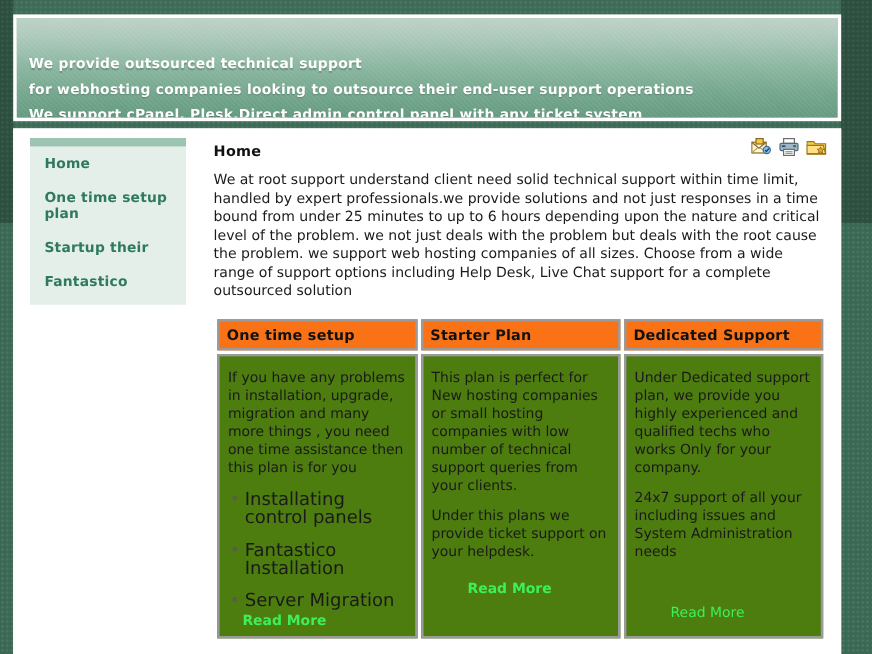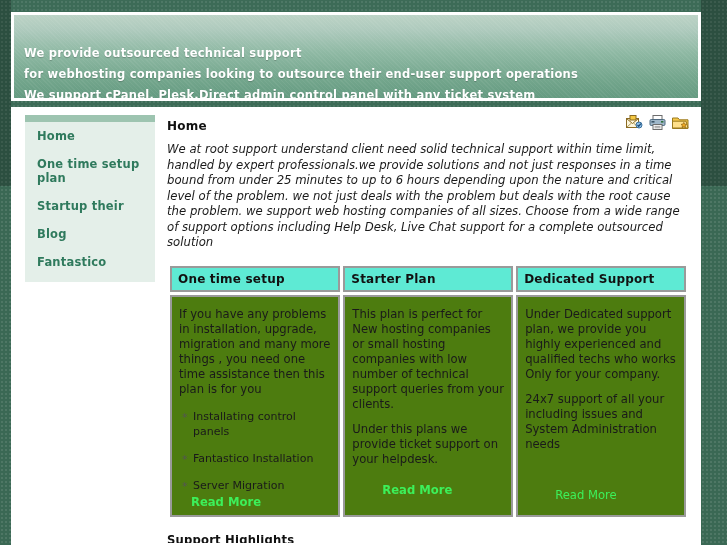--- a/index.html
+++ b/index.html
@@ -110,20 +110,21 @@
     left: 11px;
     top: 107px;
     width: 690px;
     height: 438px;
     background: #ffffff;
     border: 2px solid #ffffff;
     box-sizing: border-box;
     display: flex;
     align-items: stretch;
     overflow: hidden;
+    gap: 11px;
   }
 
   
   .sidebar {
     width: 142px;
     flex: 0 0 142px;
     background: #ffffff;
     padding: 6px 0 0 12px;
     box-sizing: border-box;
   }
@@ -170,39 +171,38 @@
   }
   .head-icons {
     display: flex;
     gap: 6px;
     align-items: center;
     margin-top: -2px;
   }
   .head-icons svg { display: block; cursor: pointer; }
 
   .intro-para {
-    font-style: italic;
     font-size: 11.7px;
     line-height: 15.5px;
     color: #1a1a1a;
     margin: 9px 0 0 0;
     padding-right: 4px;
   }
 
   
   .plans-table {
     border-collapse: separate;
     border-spacing: 3px;
     width: 100%;
     margin-top: 12px;
     table-layout: fixed;
   }
   .plans-table th {
     border: 2px solid #9a9a9a;
-    background: #5eead4;
+    background: #f97316;
     text-align: left;
     font-size: 12px;
     font-weight: bold;
     color: #111;
     padding: 4px 0 4px 6px;
     letter-spacing: 0.2px;
   }
   .plans-table td {
     border: 2px solid #9a9a9a;
     background: #4d7c0f;
@@ -216,21 +216,21 @@
     color: #1a1a1a;
     margin: 0 0 10px 0;
   }
   .cell-para.tight { margin-bottom: 0; }
   .bullet-list {
     list-style: none;
     margin: 0;
     padding: 0;
   }
   .bullet-list li {
-    font-size: 11px;
+    font-size: 15px;
     line-height: 15px;
     color: #1a1a1a;
     padding-left: 14px;
     position: relative;
     margin-top: 12px;
   }
   .bullet-list li::before {
     content: "*";
     position: absolute;
     left: 3px;
@@ -285,21 +285,20 @@
   </div>
 
   <div class="content-panel">
 
     <div class="sidebar">
       <div class="sidebar-nav">
         <div class="sidebar-topbar"></div>
         <a class="sidebar-item" href="#">Home</a>
         <a class="sidebar-item" href="#">One time setup plan</a>
         <a class="sidebar-item" href="#">Startup their</a>
-        <a class="sidebar-item" href="#">Blog</a>
         <a class="sidebar-item" href="#">Fantastico</a>
       </div>
     </div>
 
     <div class="main-col">
 
       <div class="main-head">
         <div class="page-title">Home</div>
 
         <div class="head-icons">

